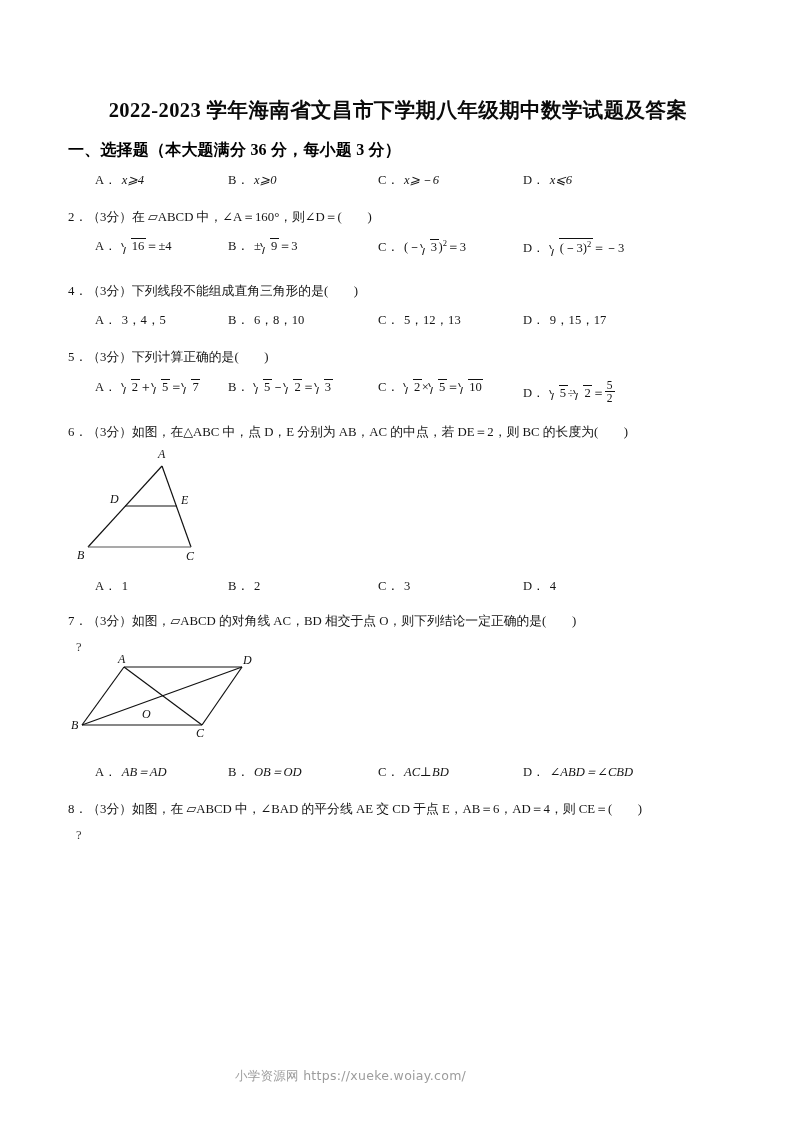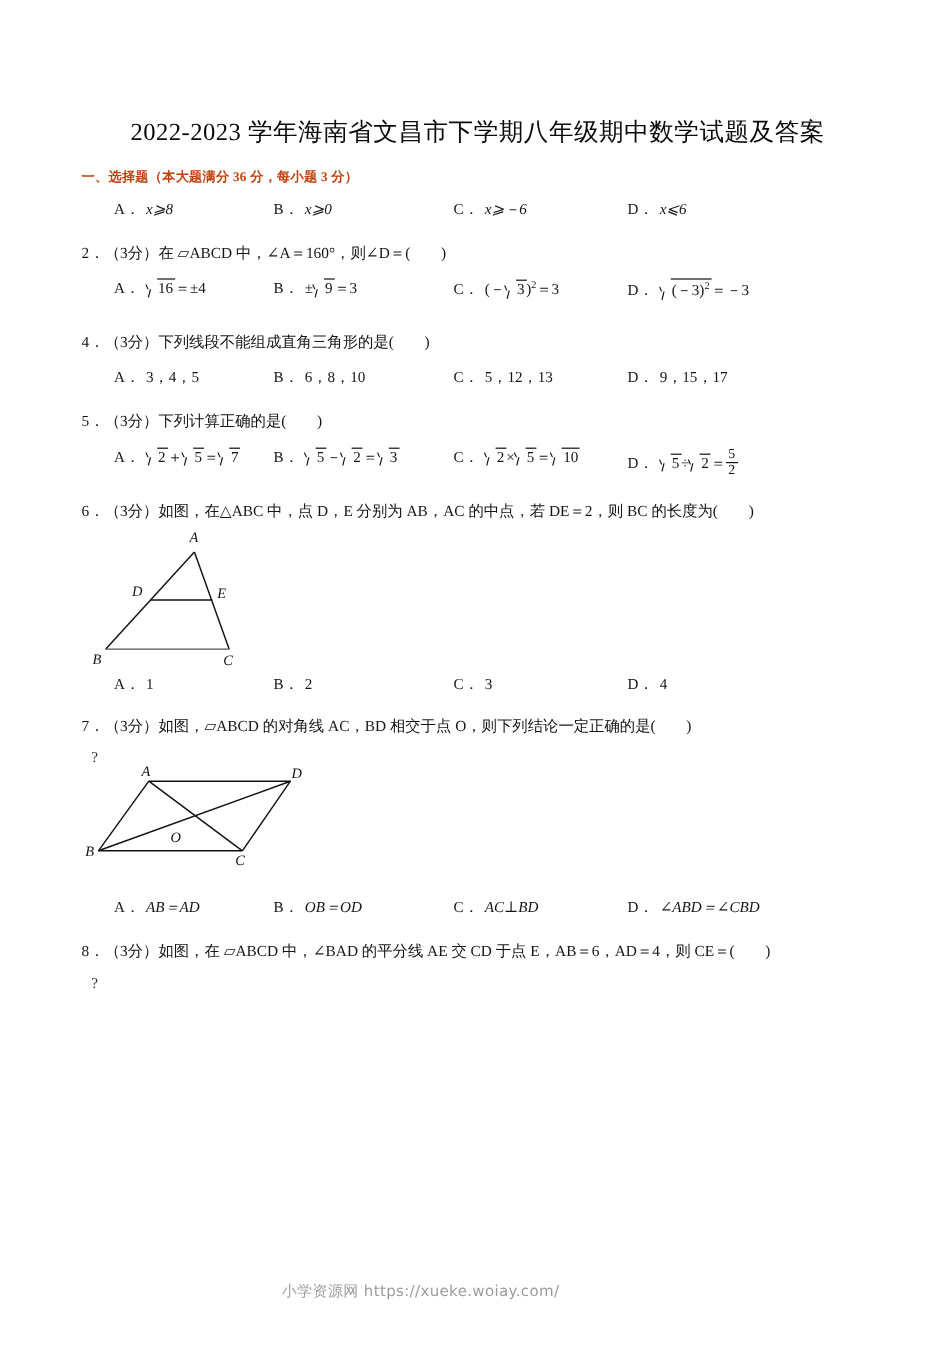--- a/index.html
+++ b/index.html
@@ -26,35 +26,35 @@
     position: absolute;
     left: 68px;
     top: 96px;
     width: 660px;
   }
 
   
   .doc-title {
     font-family: "Liberation Serif", "DejaVu Serif", serif;
     font-size: 20.5px;
-    font-weight: normal;
+    font-weight: bold;
     text-align: center;
     letter-spacing: 0.4px;
     margin: 0 0 7px 0;
     color: #0a0a0a;
     white-space: nowrap;
   }
 
   
   .section-head {
-    font-size: 11px;
+    font-size: 16px;
     font-weight: bold;
     margin: 16px 0 4px 0;
     letter-spacing: 0.2px;
-    color: #c2410c;
+    color: #000000;
   }
 
   
   .q-stem {
     font-size: 12.8px;
     line-height: 1.5;
     margin: 14px 0 0 0;
     color: #141414;
     white-space: nowrap;
   }
@@ -165,21 +165,21 @@
 
 <div class="page">
 
   <div class="content">
 
     <h1 class="doc-title">2022-2023 学年海南省文昌市下学期八年级期中数学试题及答案</h1>
 
     <div class="section-head">一、选择题（本大题满分 36 分，每小题 3 分）</div>
 
     <div class="opts">
-      <span class="opt o1"><span class="lbl">A．</span><span class="v">x⩾8</span></span>
+      <span class="opt o1"><span class="lbl">A．</span><span class="v">x⩾4</span></span>
       <span class="opt o2"><span class="lbl">B．</span><span class="v">x⩾0</span></span>
       <span class="opt o3"><span class="lbl">C．</span><span class="v">x⩾－6</span></span>
       <span class="opt o4"><span class="lbl">D．</span><span class="v">x⩽6</span></span>
     </div>
 
     <div class="q-stem">
       <span>2</span>．<span class="score">（3分）</span><span>在 ▱ABCD 中，∠A＝160°，则∠D＝(　　)</span>
     </div>
 
     <div class="opts tall">
@@ -236,21 +236,21 @@
         <line x1="14" y1="101" x2="117" y2="101" stroke="#555" stroke-width="1.1"></line>
         <line x1="51" y1="60" x2="103" y2="60" stroke="#111" stroke-width="1.2"></line>
       </svg>
       <span class="fig-label" style="left:84px; top:1px;">A</span>
       <span class="fig-label" style="left:36px; top:46px;">D</span>
       <span class="fig-label" style="left:107px; top:47px;">E</span>
       <span class="fig-label" style="left:3px; top:102px;">B</span>
       <span class="fig-label" style="left:112px; top:103px;">C</span>
     </div>
 
-    <div class="opts" style="margin-top:0;">
+    <div class="opts" style="margin-top:10px;">
       <span class="opt o1"><span class="lbl">A．</span><span>1</span></span>
       <span class="opt o2"><span class="lbl">B．</span><span>2</span></span>
       <span class="opt o3"><span class="lbl">C．</span><span>3</span></span>
       <span class="opt o4"><span class="lbl">D．</span><span>4</span></span>
     </div>
 
     <div class="q-stem" style="margin-top:12px;">
       <span>7</span>．<span class="score">（3分）</span><span>如图，▱ABCD 的对角线 AC，BD 相交于点 O，则下列结论一定正确的是(　　)</span>
     </div>
     <div class="stray-q">?</div>

